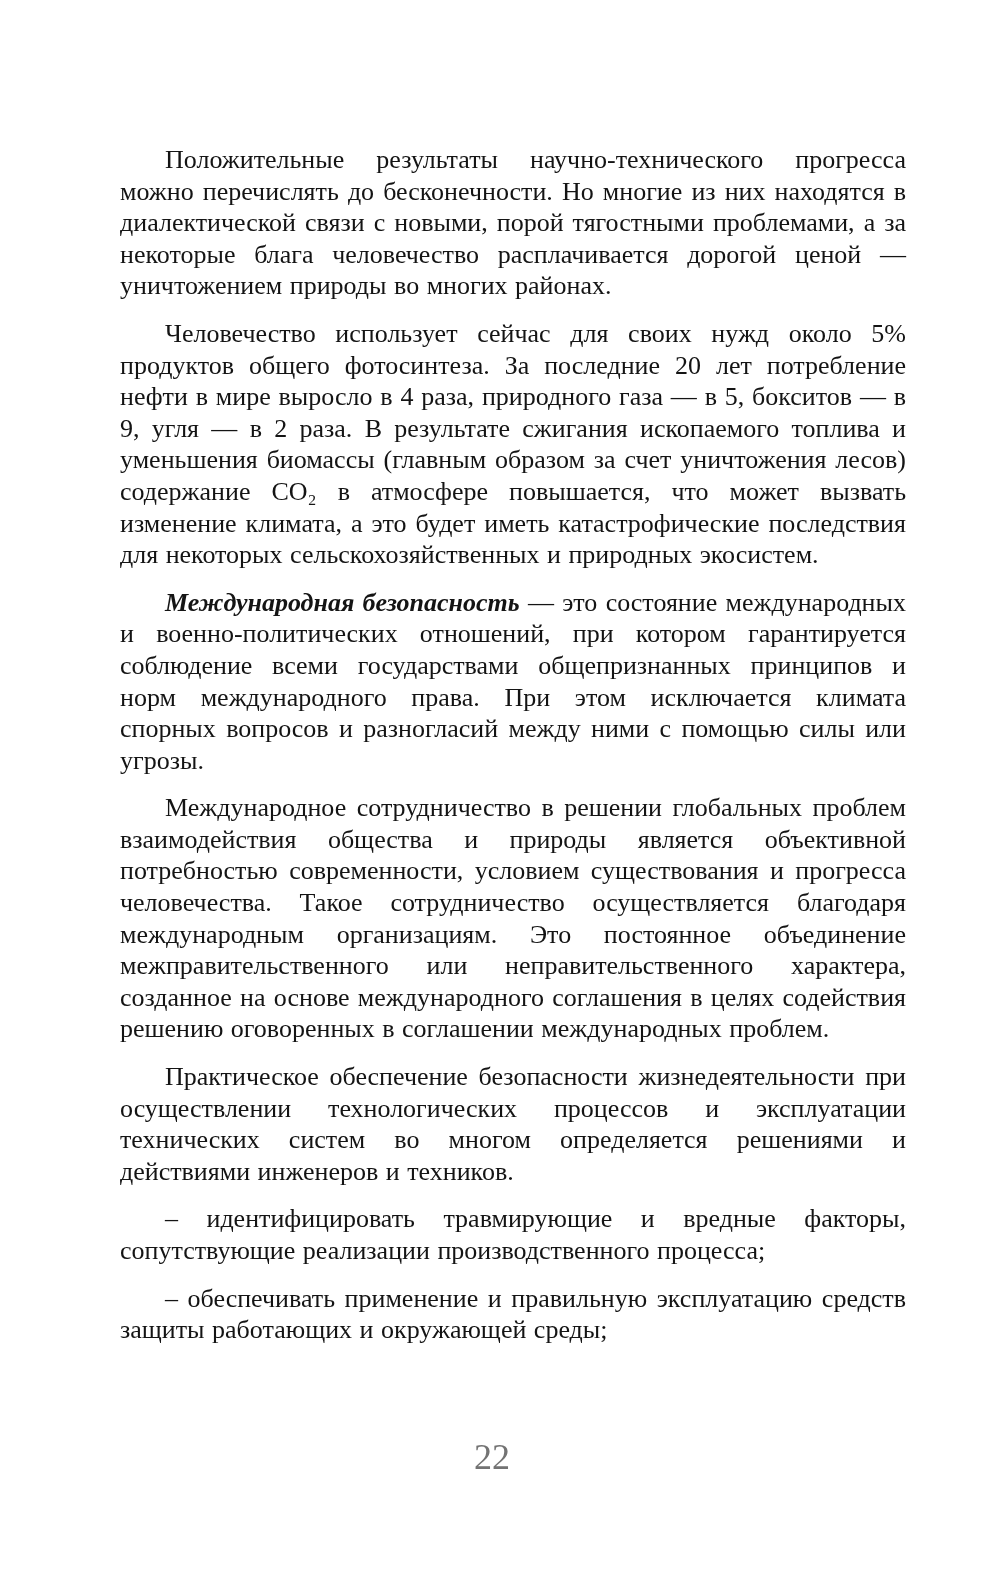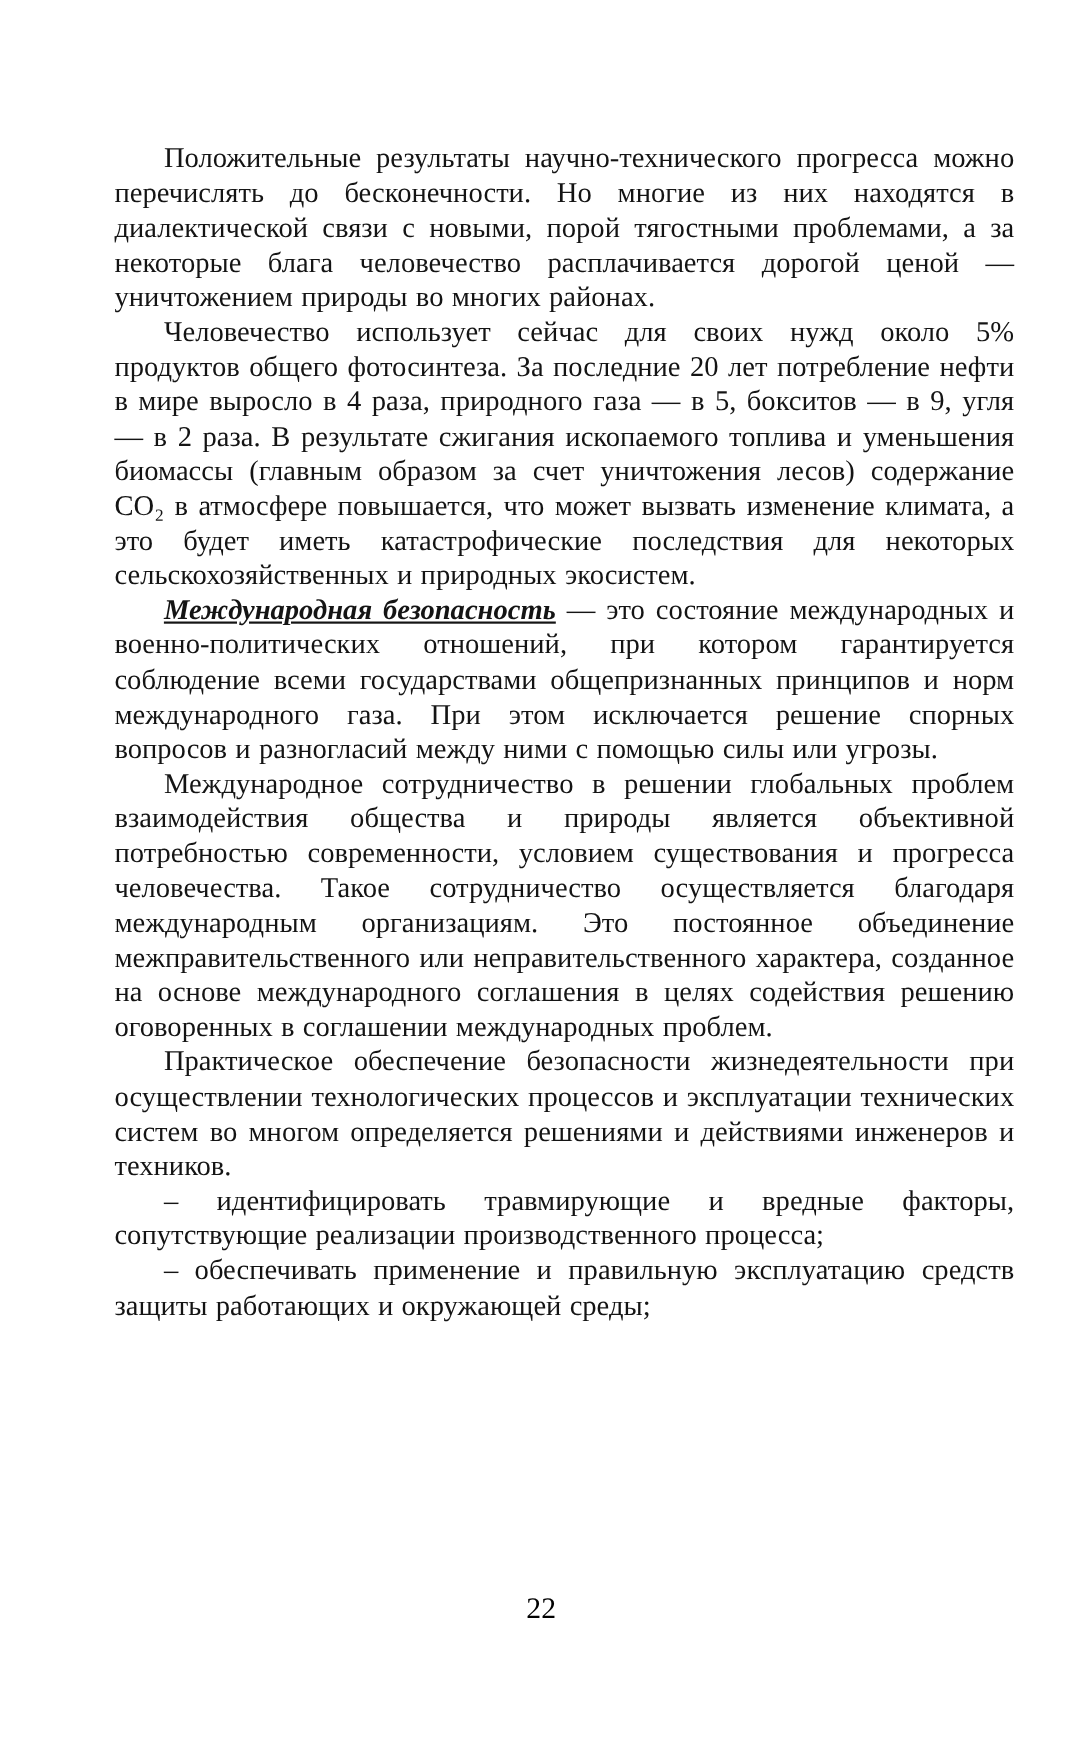--- a/index.html
+++ b/index.html
@@ -19,49 +19,48 @@
     width: 984px;
     height: 1580px;
     padding: 128px 62px 0 104px;
     position: relative;
     background: #ffffff;
   }
   .text-block {
     width: 100%;
   }
   .para {
-    margin: 0;
+    margin: 16px;
     font-size: 26px;
     line-height: 31.6px;
     text-align: justify;
     text-indent: 45px;
     word-spacing: 1px;
   }
   .lead-term {
     font-weight: bold;
     font-style: italic;
-    text-decoration: underline;
   }
   .page-number {
     position: absolute;
     bottom: 102px;
     left: 0;
     right: 0;
     text-align: center;
-    font-size: 27px;
-    color: #000000;
+    font-size: 36px;
+    color: #737373;
   }
 </style>
 </head>
 <body>
 
 <div class="page">
   <div class="text-block">
     <p class="para">Положительные результаты научно-технического прогресса можно перечислять до бесконечности. Но многие из них находятся в диалектической связи с новыми, порой тягостными проблемами, а за некоторые блага человечество расплачивается дорогой ценой — уничтожением природы во многих районах.</p>
     <p class="para">Человечество использует сейчас для своих нужд около 5% продуктов общего фотосинтеза. За последние 20 лет потребление нефти в мире выросло в 4 раза, природного газа — в 5, бокситов — в 9, угля — в 2 раза. В результате сжигания ископаемого топлива и уменьшения биомассы (главным образом за счет уничтожения лесов) содержание СО₂ в атмосфере повышается, что может вызвать изменение климата, а это будет иметь катастрофические последствия для некоторых сельскохозяйственных и природных экосистем.</p>
-    <p class="para"><span class="lead-term">Международная безопасность</span><span> — это состояние международных и военно-политических отношений, при котором гарантируется соблюдение всеми государствами общепризнанных принципов и норм международного газа. При этом исключается решение спорных вопросов и разногласий между ними с помощью силы или угрозы.</span></p>
+    <p class="para"><span class="lead-term">Международная безопасность</span><span> — это состояние международных и военно-политических отношений, при котором гарантируется соблюдение всеми государствами общепризнанных принципов и норм международного права. При этом исключается климата спорных вопросов и разногласий между ними с помощью силы или угрозы.</span></p>
     <p class="para">Международное сотрудничество в решении глобальных проблем взаимодействия общества и природы является объективной потребностью современности, условием существования и прогресса человечества. Такое сотрудничество осуществляется благодаря международным организациям. Это постоянное объединение межправительственного или неправительственного характера, созданное на основе международного соглашения в целях содействия решению оговоренных в соглашении международных проблем.</p>
     <p class="para">Практическое обеспечение безопасности жизнедеятельности при осуществлении технологических процессов и эксплуатации технических систем во многом определяется решениями и действиями инженеров и техников.</p>
     <p class="para">– идентифицировать травмирующие и вредные факторы, сопутствующие реализации производственного процесса;</p>
     <p class="para">– обеспечивать применение и правильную эксплуатацию средств защиты работающих и окружающей среды;</p>
   </div>
   <div class="page-number">22</div>
 </div>
 
 </body></html>

